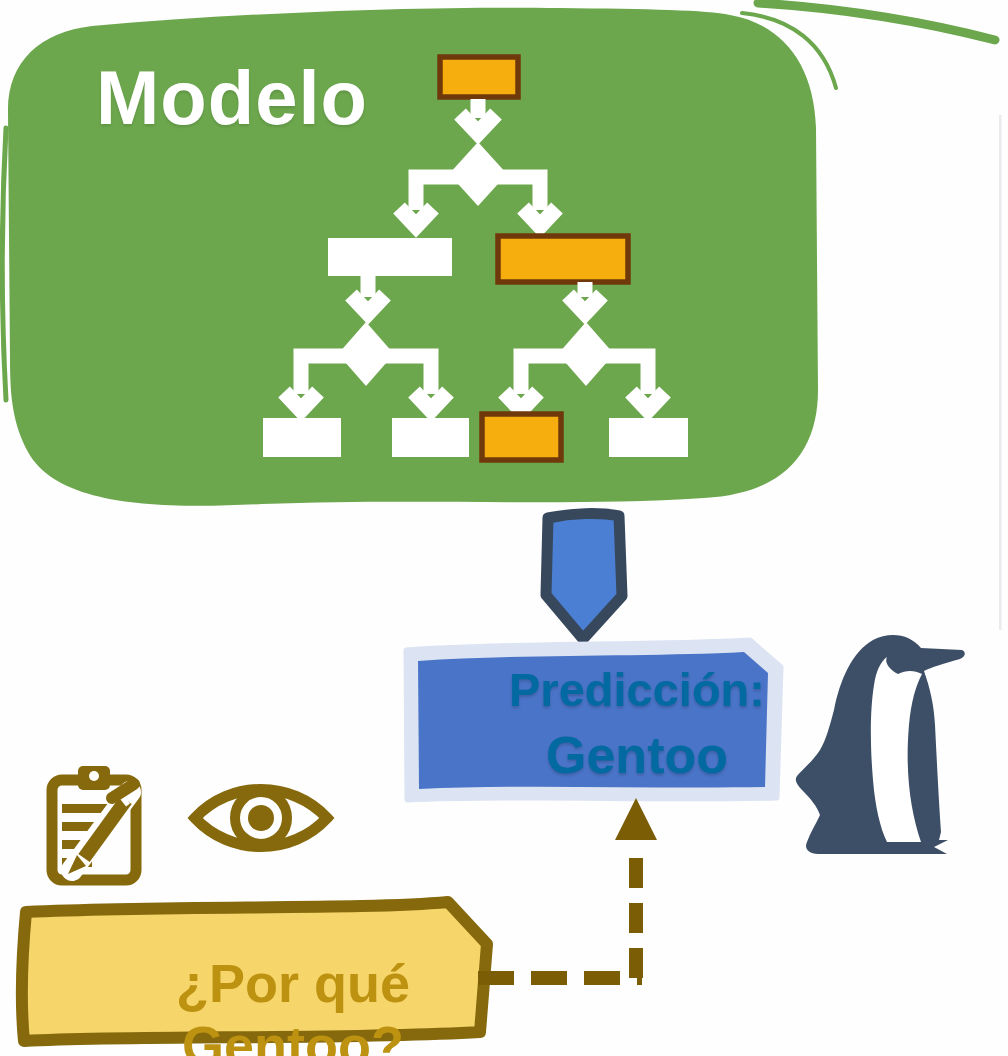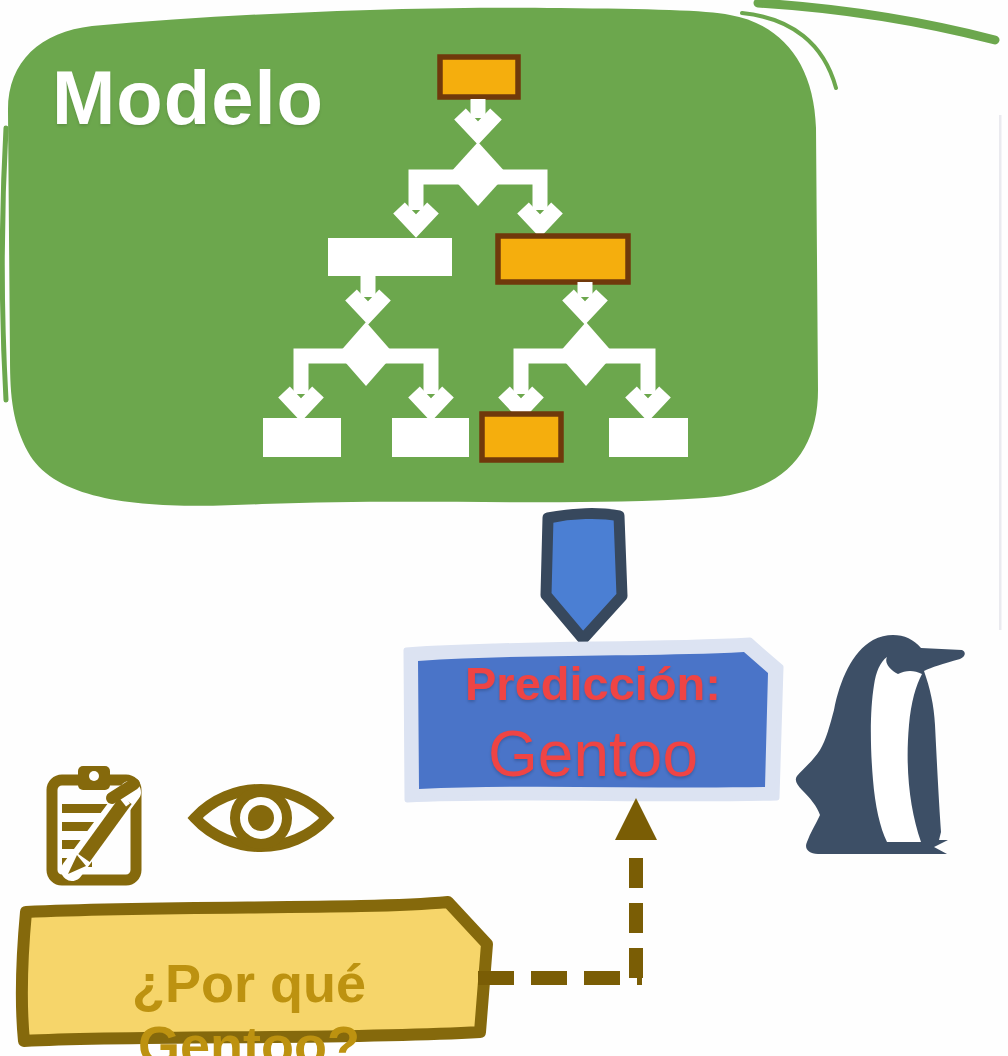--- a/index.html
+++ b/index.html
@@ -2,35 +2,35 @@
 <html><head>
 <meta charset="utf-8">
 <style>
   html,body{margin:0;padding:0;}
   body{
     width:1008px;height:1056px;position:relative;overflow:hidden;
     background:#fefefe;
     font-family:"Liberation Sans", sans-serif;
   }
   .layer{position:absolute;left:0;top:0;}
-  .txt{position:absolute;font-weight:bold;}
+  .txt{position:absolute;font-weight:bold;margin-left:44px;}
   #model-title{
     left:52px;top:46px;color:#ffffff;
     font-size:76px;line-height:103px;letter-spacing:1px;
     text-shadow:0 2px 3px rgba(0,0,0,0.12);
   }
   #prediction-text{
     left:408px;top:648px;width:370px;height:150px;
     display:flex;flex-direction:column;align-items:center;justify-content:center;
-    color:#ef4444;text-align:center;
+    color:#0369a1;text-align:center;
     text-shadow:0 2px 3px rgba(0,0,0,0.18);
     gap:12px;
   }
   #prediction-label{font-size:47px;font-weight:bold;line-height:1.1;}
-  #prediction-value{font-size:64px;font-weight:normal;line-height:1.05;}
+  #prediction-value{font-size:52px;font-weight:bold;line-height:1.05;}
   #question-text{
     left:26px;top:952px;width:446px;text-align:center;
     font-size:54px;color:#BD9210;
   }
 </style>
 </head>
 <body>
 
 <svg class="layer" width="1008" height="1056" viewBox="0 0 1008 1056">
 

